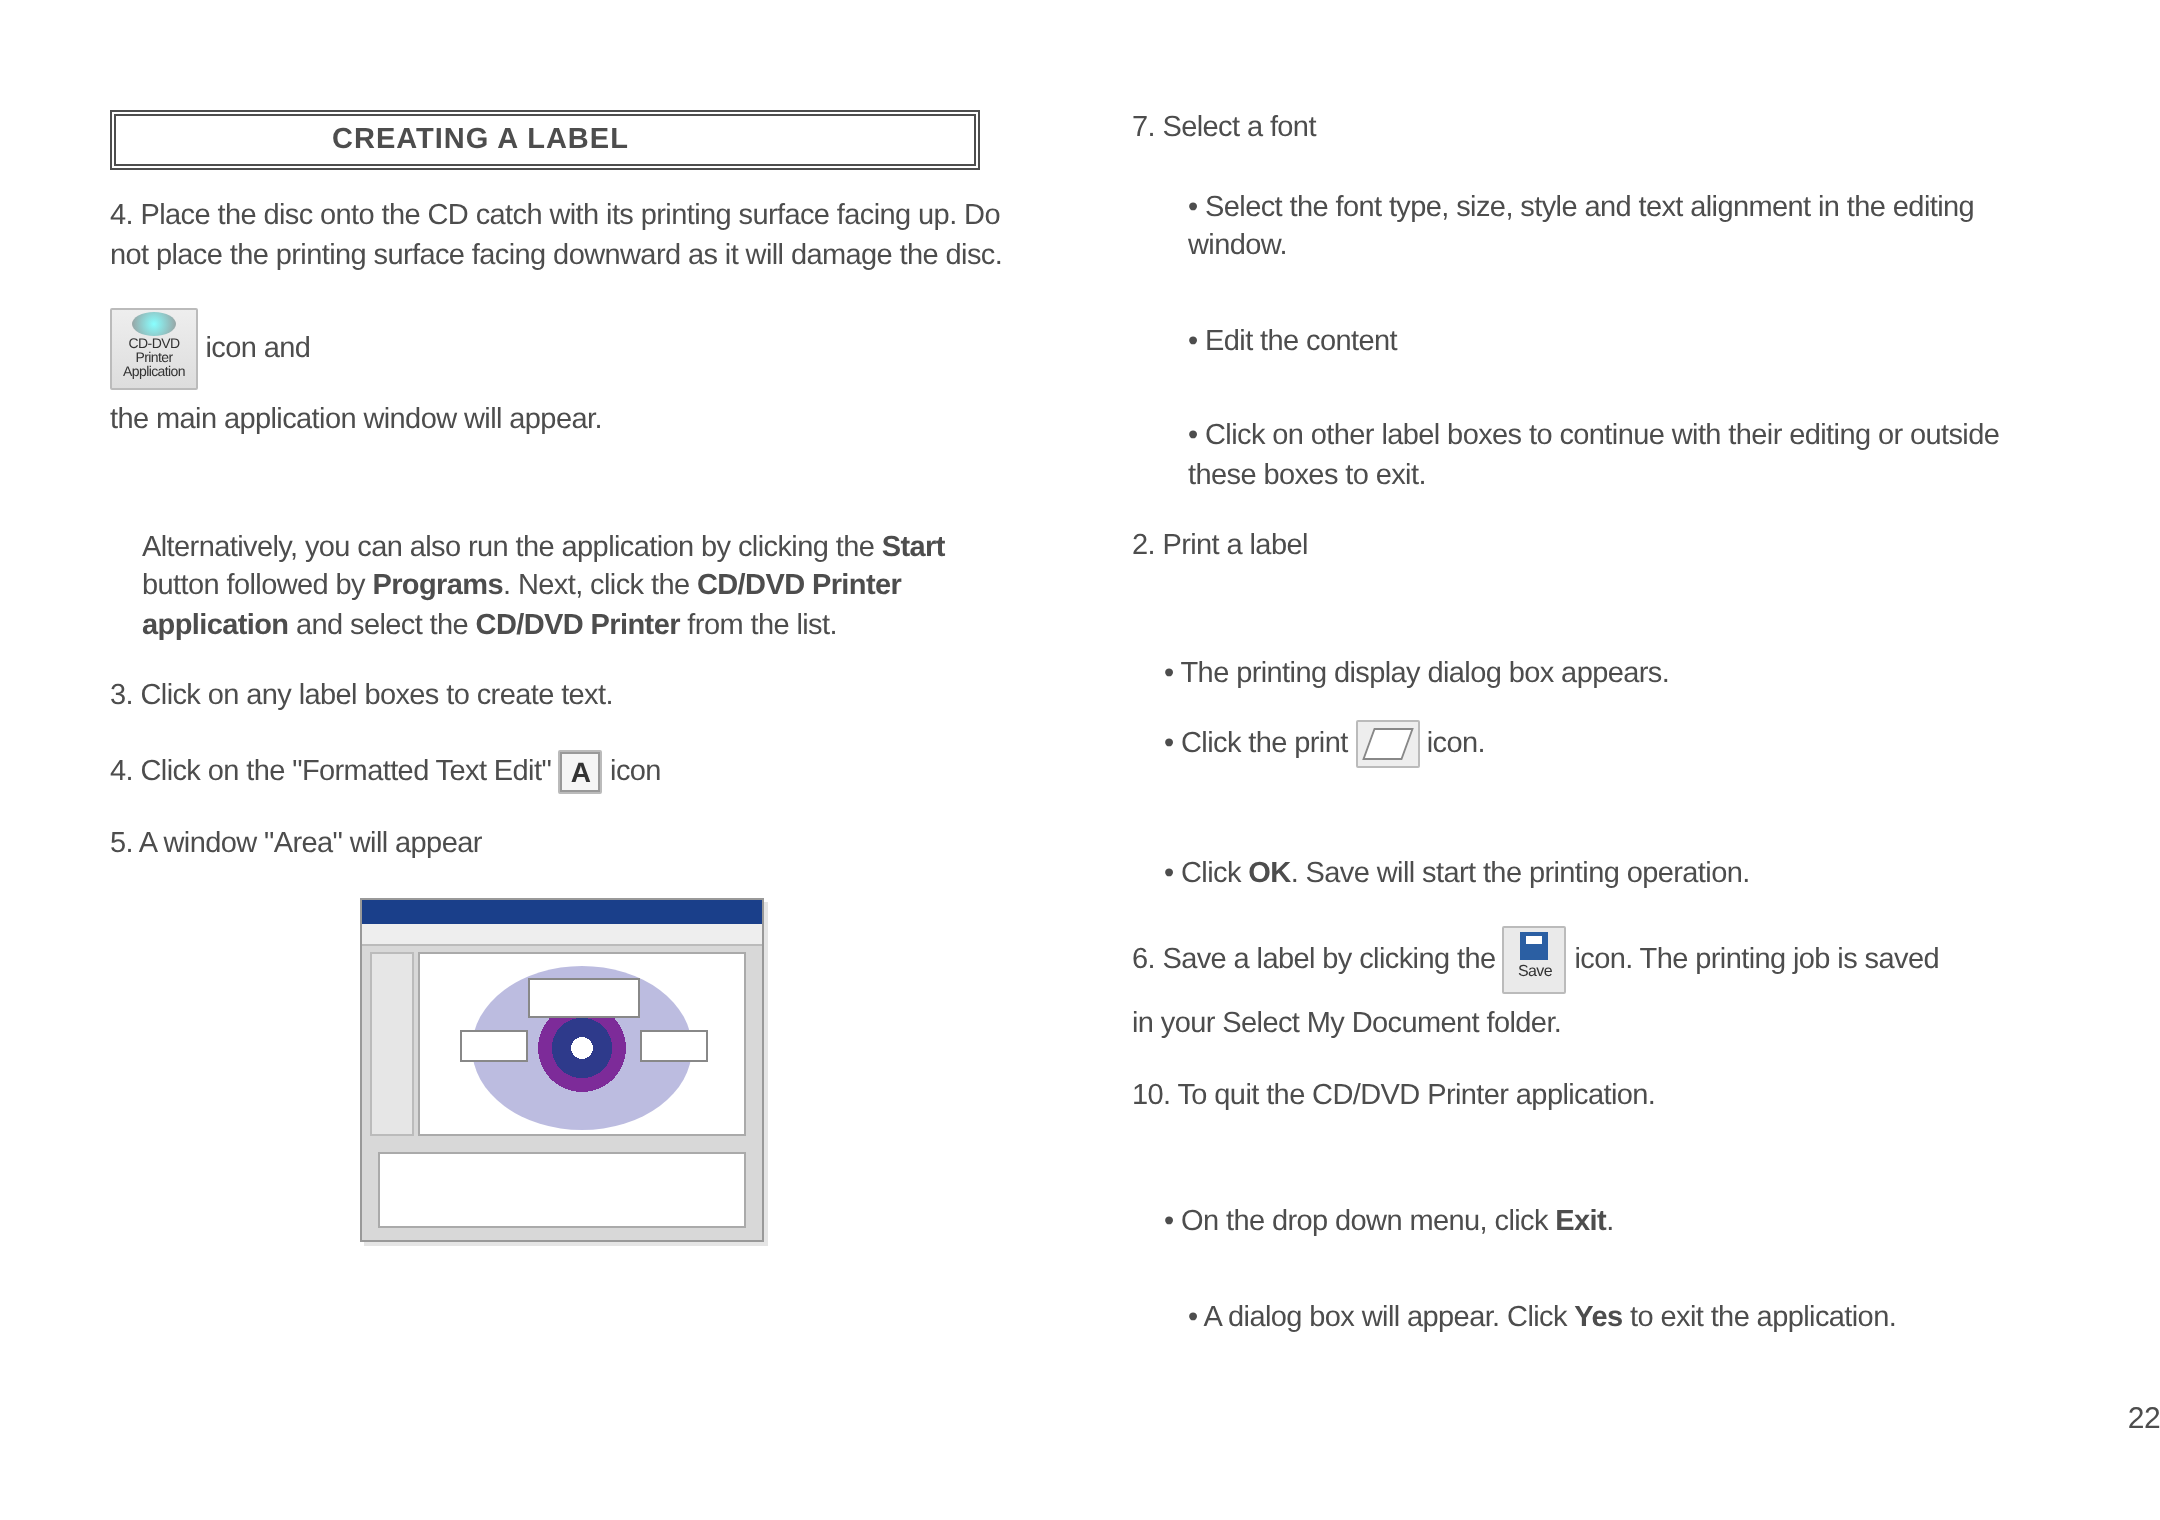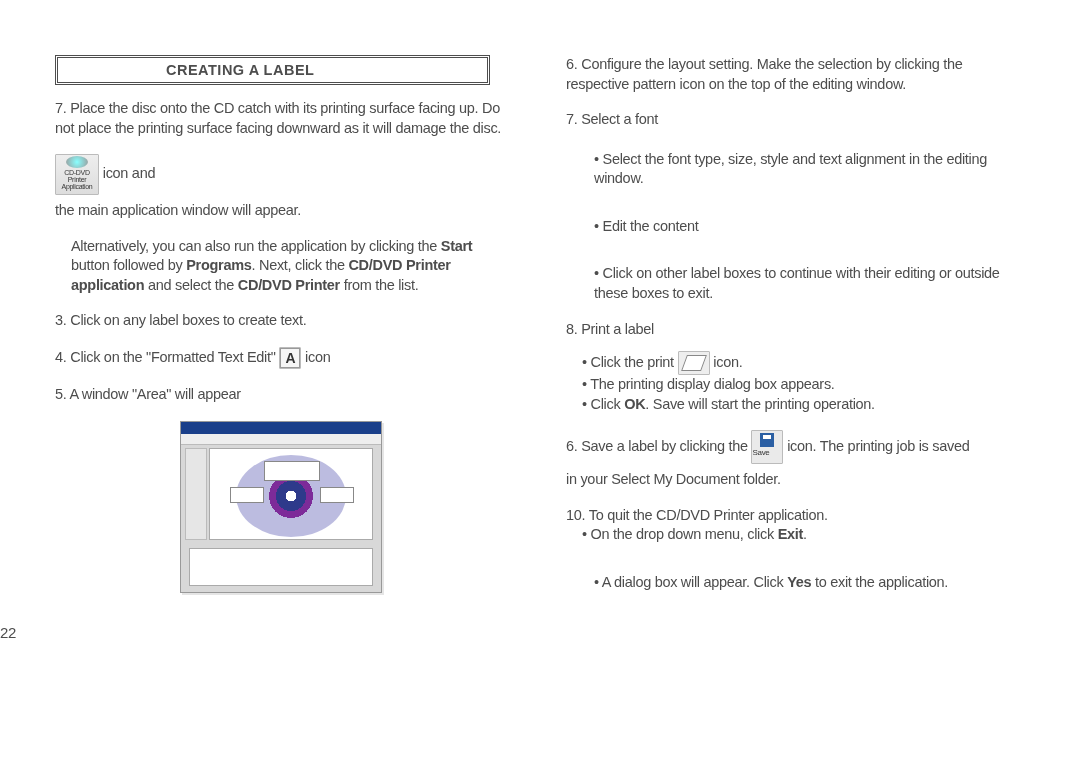--- a/index.html
+++ b/index.html
@@ -29,21 +29,21 @@
     display: inline-block;
     width: 90%;
   }
   .heading-text {
     font-weight: bold;
     margin-left: 100px;
     font-size: 14.5px;
     letter-spacing: 0.5px;
   }
   .para { margin-bottom: 16px; line-height: 1.35; }
-  .indent { margin-left: 16px; }
+  .indent { margin-left: 16px; margin-top: 44px; }
   .subindent { margin-left: 28px; margin-top: 28px; }
   .bullet::before { content:"•  "; }
   .inline-icon {
     display: inline-block;
     vertical-align: middle;
     border: 1px solid #bbb;
     background: #e8e8e8;
     border-radius: 1px;
   }
   .icon-app {
@@ -82,20 +82,21 @@
     position:absolute;
     left:5px; top:3px;
     width:18px;height:14px;
     border:1px solid #888;
     transform: skewX(-20deg);
     background:#fff;
   }
   .icon-save {
     width:30px;height:30px;
     background:#eaeaea;
+    text-align:center;
     font-size:8px;
     color:#333;
     line-height:1;
     padding-top:2px;
   }
   .icon-save .floppy{
     width:14px;height:14px;
     background:#2b5fa3;
     margin:0 auto 2px auto;
     position:relative;
@@ -130,39 +131,39 @@
     width:110px;height:82px;border-radius:50%;
     background: radial-gradient(circle,#fff 0 8%,#2e3a8b 8% 22%,#7d2b99 22% 32%,#bcbce0 32% 100%);
   }
   .screenshot .textbox{
     position:absolute;background:#fff;border:1px solid #888;
   }
   .screenshot .bottombox{
     position:absolute;left:8px;right:8px;bottom:6px;height:36px;background:#fff;border:1px solid #aaa;
   }
   .pagenum {
-    text-align:left;
+    text-align:right;
     font-size:15px;
     color:#4d4d4d;
     margin-top:6px;
   }
   b { font-weight:bold; color:#4d4d4d; }
 </style>
 </head>
 <body>
 
 <div class="page">
 
   <div class="col">
 
     <div class="heading-box">
       <div class="heading-text">CREATING A LABEL</div>
     </div>
 
-    <div class="para">7. Place the disc onto the CD catch with its printing surface facing up. Do not place the printing surface facing downward as it will damage the disc.</div>
+    <div class="para">4. Place the disc onto the CD catch with its printing surface facing up. Do not place the printing surface facing downward as it will damage the disc.</div>
 
     <div class="para">
       <span class="inline-icon icon-app">
         <div class="disc"></div>
         <div>CD-DVD</div>
         <div>Printer</div>
         <div>Application</div>
       </span>
       <span>icon and</span>
       <div style="height:6px"></div>
@@ -192,39 +193,36 @@
         <div class="textbox" style="left:54px;top:12px;width:54px;height:18px"></div>
         <div class="textbox" style="left:20px;top:38px;width:32px;height:14px"></div>
         <div class="textbox" style="left:110px;top:38px;width:32px;height:14px"></div>
       </div>
       <div class="bottombox"></div>
     </div>
   </div>
 
   <div class="col">
 
-    <div class="para">
-      <span style="display:block;margin-left:0">6. Configure the layout setting. Make the selection by clicking the respective pattern icon on the top of the editing window.</span>
-    </div>
 
     <div class="para">
       <span>7. Select  a font</span>
       <div class="subindent bullet" style="margin-top:20px">Select the font type, size, style and text alignment in the editing window.</div>
       <div class="subindent bullet">Edit  the content</div>
       <div class="subindent bullet">Click on other label boxes to continue with their editing or outside these boxes to exit.</div>
     </div>
 
     <div class="para">
-      <span>8. Print  a label</span>
+      <span>2. Print  a label</span>
+      <div class="indent bullet">The printing display dialog box appears.</div>
       <div class="indent" style="margin-top:12px">
         • <span>Click the print</span>
         <span class="inline-icon icon-print"></span>
         <span>icon.</span>
       </div>
-      <div class="indent bullet">The printing display dialog box appears.</div>
       <div class="indent">• <span>Click </span><b>OK</b><span>. Save will start the printing operation.</span></div>
     </div>
 
     <div class="para">
       <span>6. Save a label by clicking the </span>
       <span class="inline-icon icon-save">
         <div class="floppy"></div>
         <span>Save</span>
       </span>
       <span> icon. The printing job is saved</span>

